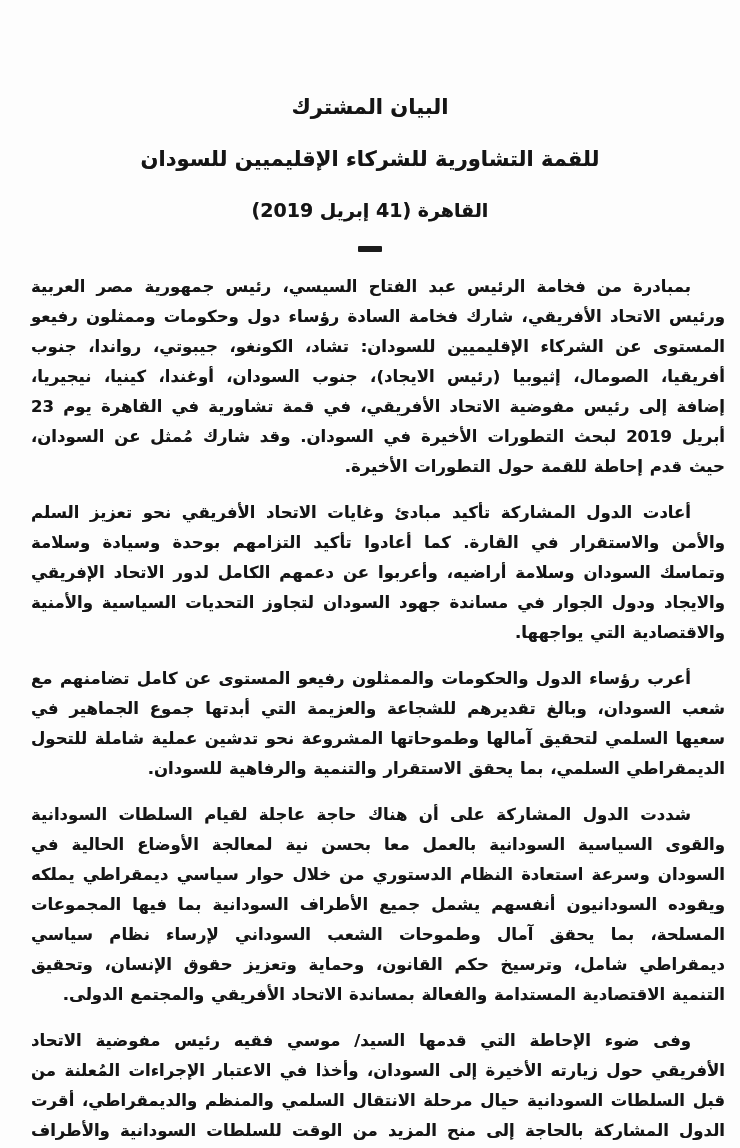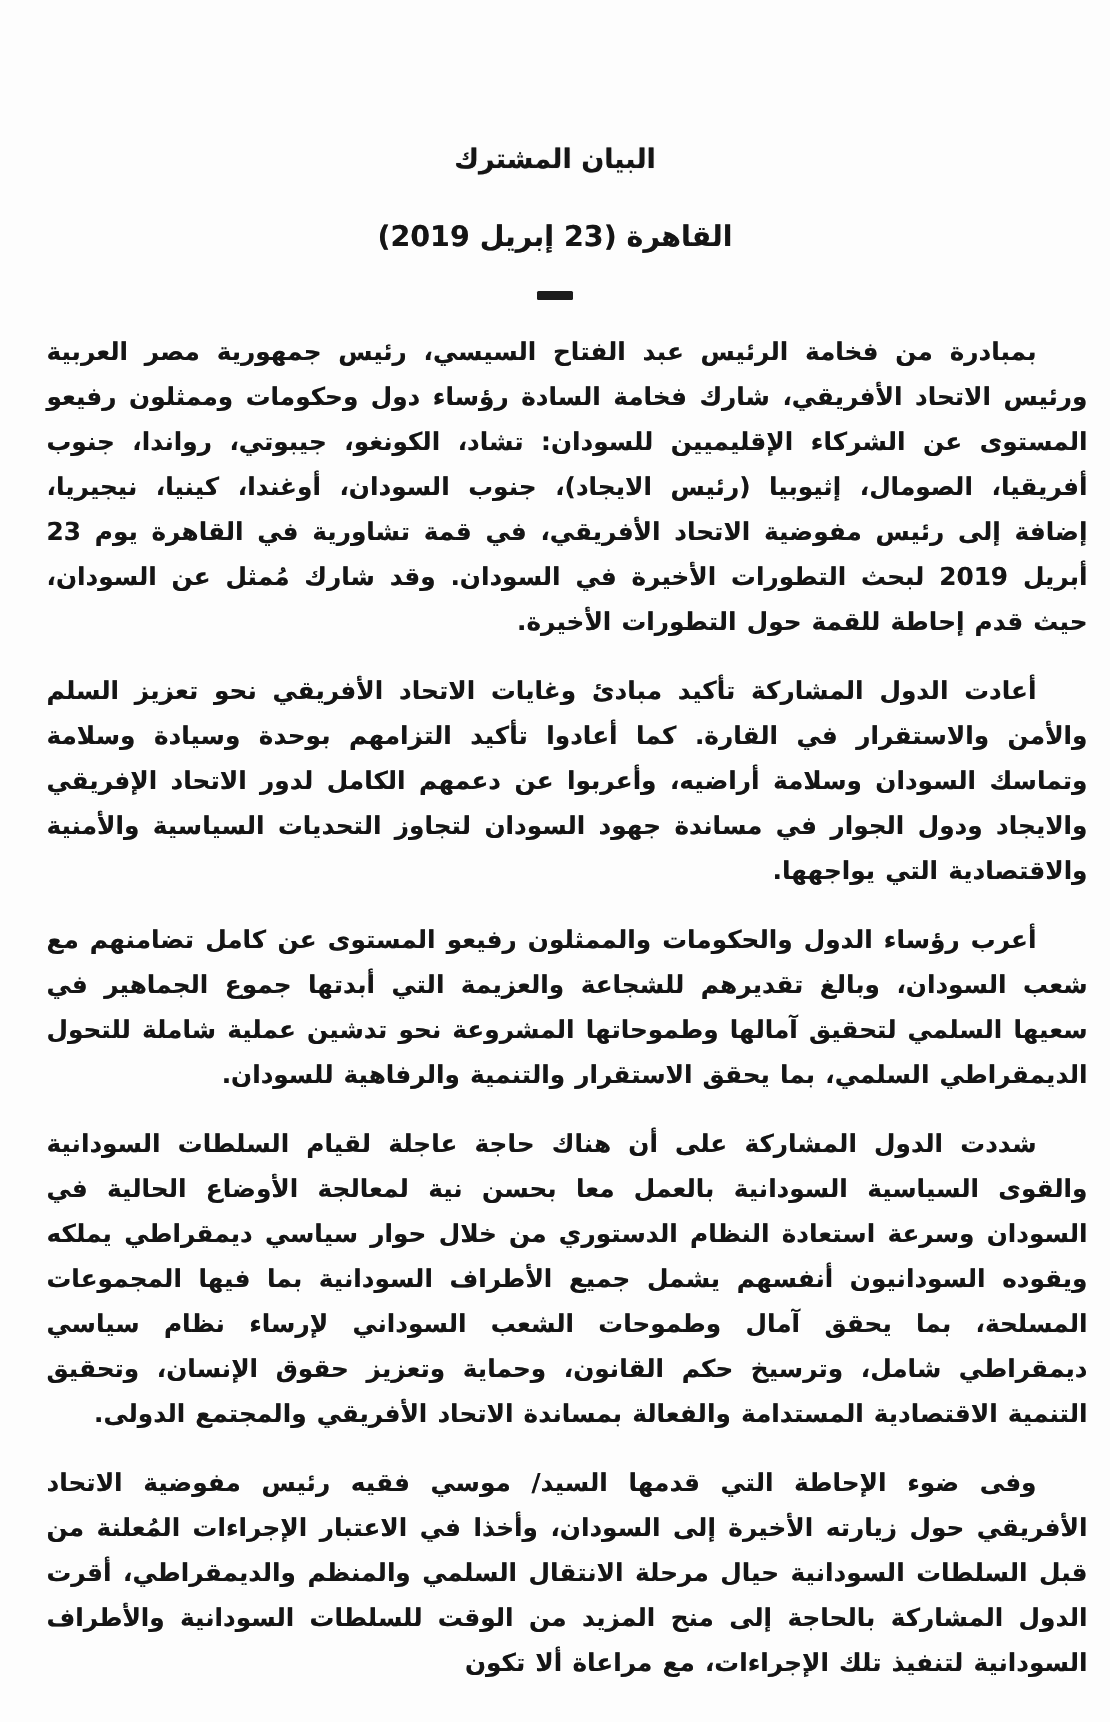--- a/index.html
+++ b/index.html
@@ -19,21 +19,21 @@
     box-sizing: border-box;
     width: 740px;
     height: 1148px;
     padding: 94px 15px 0 15px;
     background: #fdfdfd;
   }
   .heading {
     text-align: center;
   }
   .doc-title {
-    font-size: 18px;
+    font-size: 21px;
     font-weight: 700;
     line-height: 26px;
     margin: 0 0 26px 0;
     text-shadow: 0 0 0.5px rgba(0,0,0,0.55);
   }
   .doc-subtitle {
     font-size: 21px;
     font-weight: 700;
     line-height: 26px;
     margin: 0 0 26px 0;
@@ -70,21 +70,22 @@
     margin-bottom: 0;
   }
 </style>
 </head>
 <body>
 
 <div class="page">
 
   <div class="heading">
     <div class="doc-title">البيان المشترك</div>
-    <div class="doc-dateline">القاهرة (23 إبريل 2019)</div>
+    <div class="doc-subtitle">للقمة التشاورية للشركاء الإقليميين للسودان</div>
+    <div class="doc-dateline">القاهرة (41 إبريل 2019)</div>
     <div class="dash"></div>
   </div>
 
   <div class="doc-body">
     <p>بمبادرة من فخامة الرئيس عبد الفتاح السيسي، رئيس جمهورية مصر العربية ورئيس الاتحاد الأفريقي، شارك فخامة السادة رؤساء دول وحكومات وممثلون رفيعو المستوى عن الشركاء الإقليميين للسودان: تشاد، الكونغو، جيبوتي، رواندا، جنوب أفريقيا، الصومال، إثيوبيا (رئيس الايجاد)، جنوب السودان، أوغندا، كينيا، نيجيريا، إضافة إلى رئيس مفوضية الاتحاد الأفريقي، في قمة تشاورية في القاهرة يوم 23 أبريل 2019 لبحث التطورات الأخيرة في السودان. وقد شارك مُمثل عن السودان، حيث قدم إحاطة للقمة حول التطورات الأخيرة.</p>
     <p>أعادت الدول المشاركة تأكيد مبادئ وغايات الاتحاد الأفريقي نحو تعزيز السلم والأمن والاستقرار في القارة. كما أعادوا تأكيد التزامهم بوحدة وسيادة وسلامة وتماسك السودان وسلامة أراضيه، وأعربوا عن دعمهم الكامل لدور الاتحاد الإفريقي والايجاد ودول الجوار في مساندة جهود السودان لتجاوز التحديات السياسية والأمنية والاقتصادية التي يواجهها.</p>
     <p>أعرب رؤساء الدول والحكومات والممثلون رفيعو المستوى عن كامل تضامنهم مع شعب السودان، وبالغ تقديرهم للشجاعة والعزيمة التي أبدتها جموع الجماهير في سعيها السلمي لتحقيق آمالها وطموحاتها المشروعة نحو تدشين عملية شاملة للتحول الديمقراطي السلمي، بما يحقق الاستقرار والتنمية والرفاهية للسودان.</p>
     <p>شددت الدول المشاركة على أن هناك حاجة عاجلة لقيام السلطات السودانية والقوى السياسية السودانية بالعمل معا بحسن نية لمعالجة الأوضاع الحالية في السودان وسرعة استعادة النظام الدستوري من خلال حوار سياسي ديمقراطي يملكه ويقوده السودانيون أنفسهم يشمل جميع الأطراف السودانية بما فيها المجموعات المسلحة، بما يحقق آمال وطموحات الشعب السوداني لإرساء نظام سياسي ديمقراطي شامل، وترسيخ حكم القانون، وحماية وتعزيز حقوق الإنسان، وتحقيق التنمية الاقتصادية المستدامة والفعالة بمساندة الاتحاد الأفريقي والمجتمع الدولى.</p>
     <p>وفى ضوء الإحاطة التي قدمها السيد/ موسي فقيه رئيس مفوضية الاتحاد الأفريقي حول زيارته الأخيرة إلى السودان، وأخذا في الاعتبار الإجراءات المُعلنة من قبل السلطات السودانية حيال مرحلة الانتقال السلمي والمنظم والديمقراطي، أقرت الدول المشاركة بالحاجة إلى منح المزيد من الوقت للسلطات السودانية والأطراف السودانية لتنفيذ تلك الإجراءات، مع مراعاة ألا تكون</p>
   </div>

